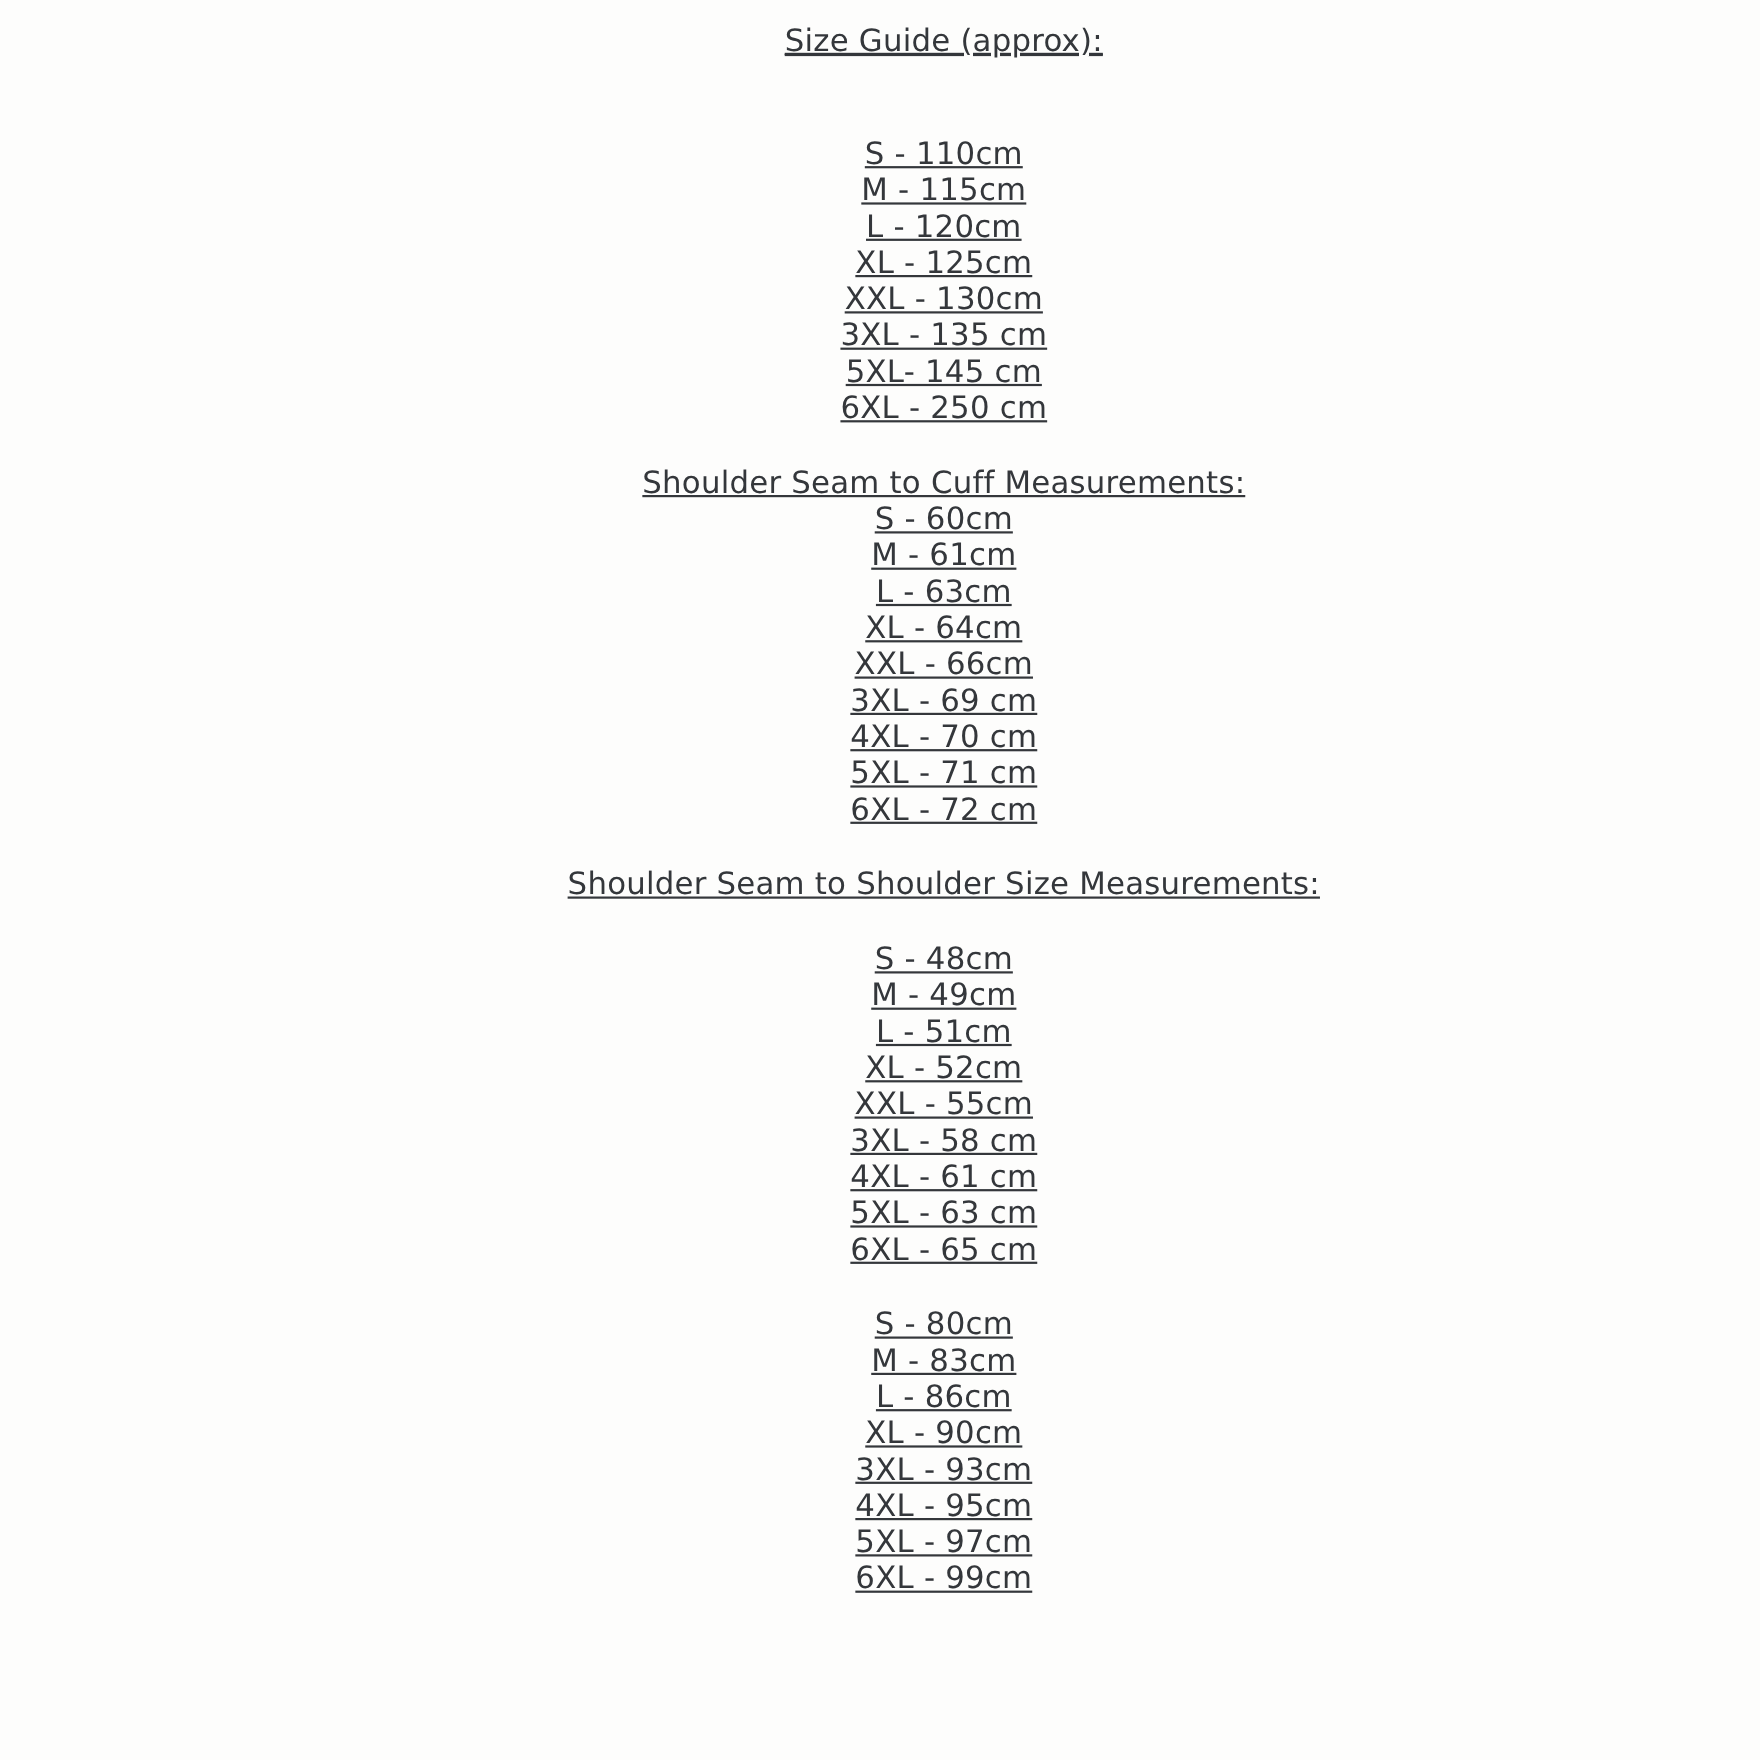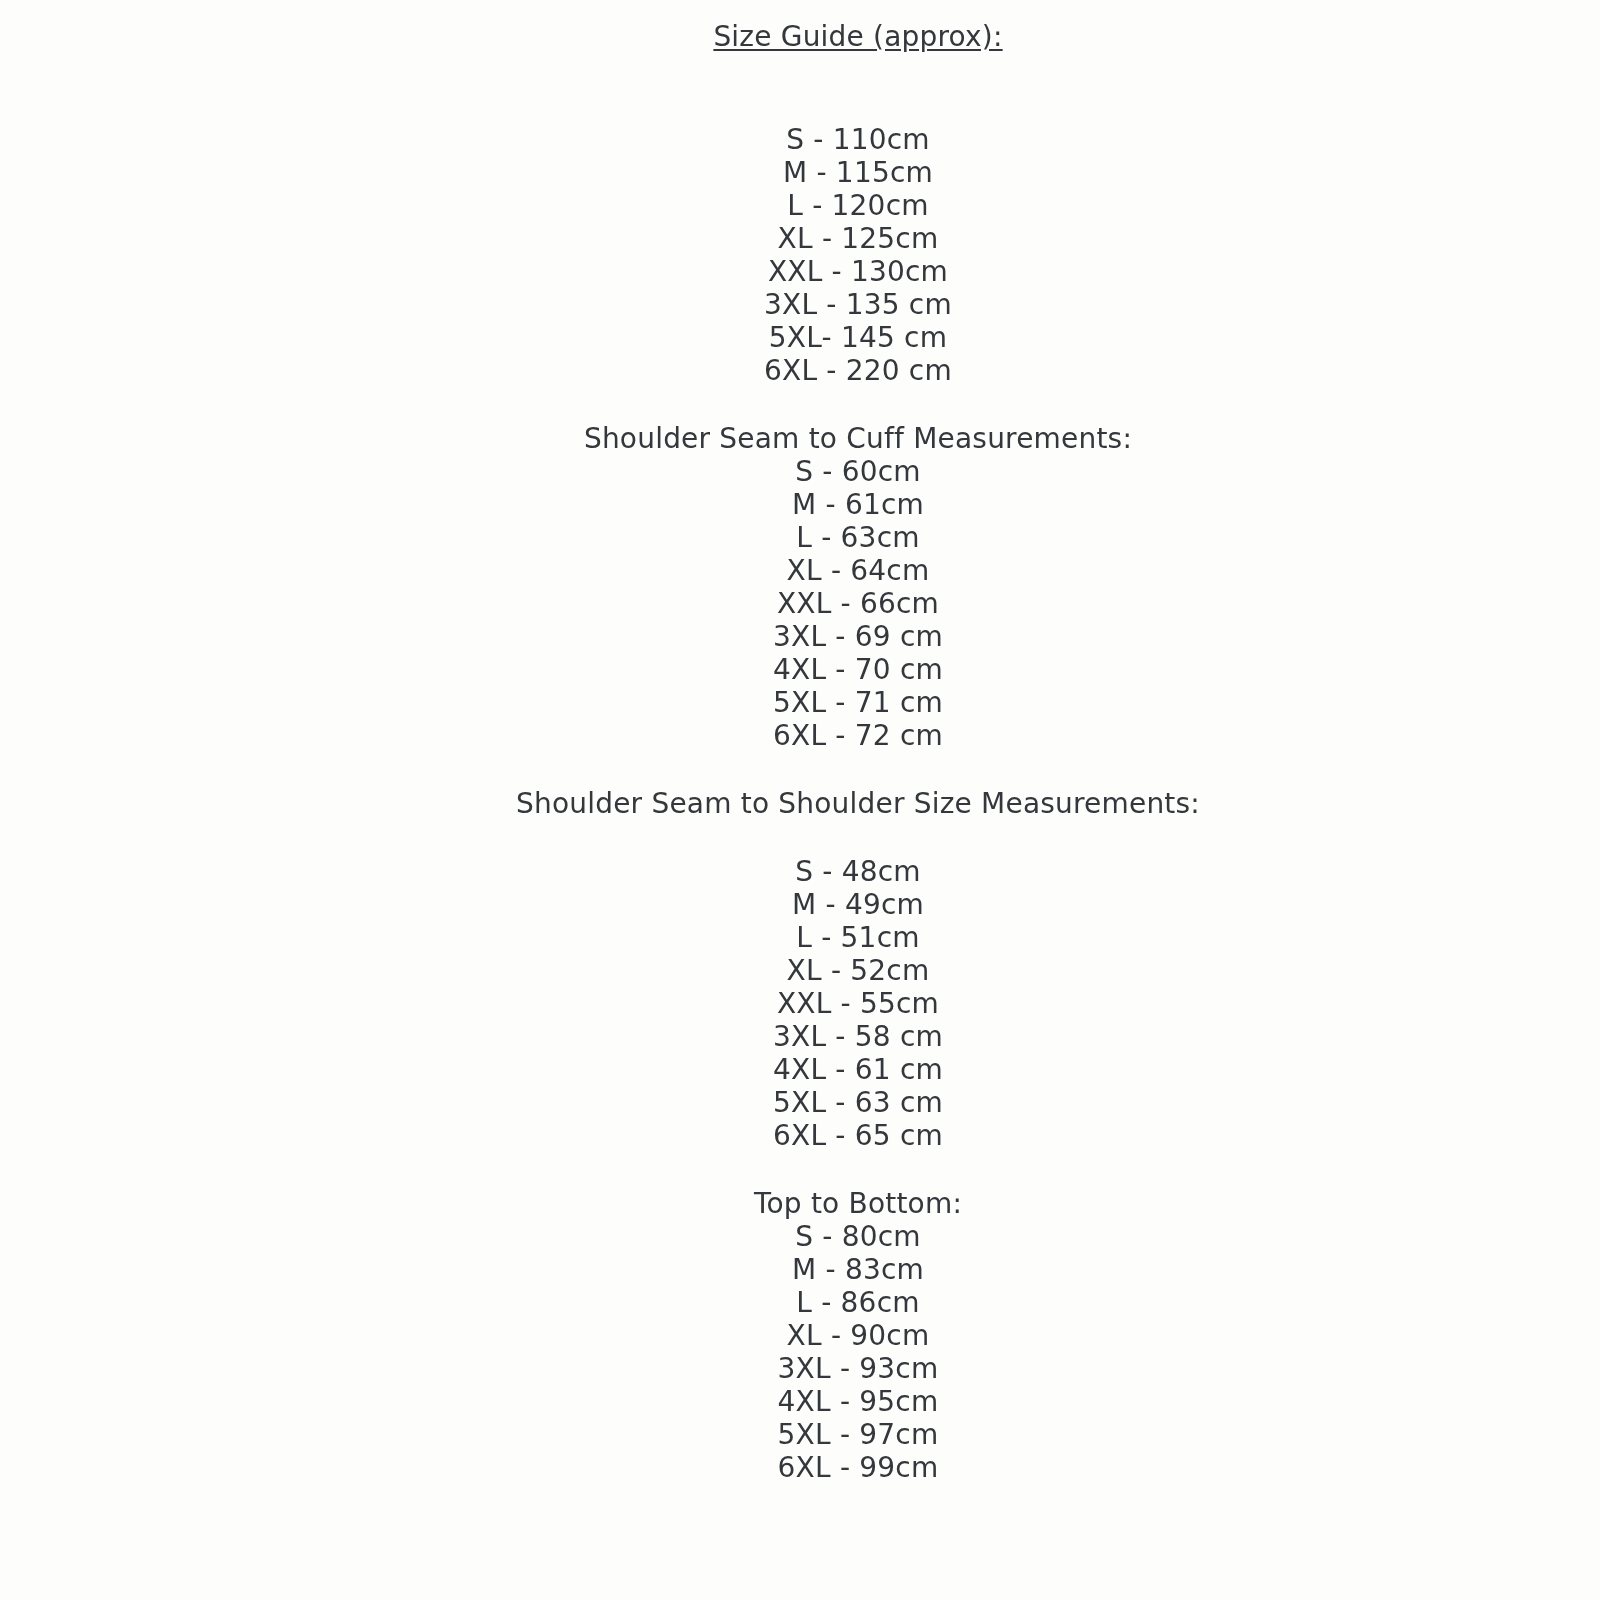--- a/index.html
+++ b/index.html
@@ -15,20 +15,21 @@
   .doc {
     box-sizing: border-box;
     width: 1600px;
     padding: 20px 0 0 116px; 
     font-family: "DejaVu Sans", "Liberation Sans", sans-serif;
     font-size: 28px;
     line-height: 33px;
     letter-spacing: 0.2px;
     color: #34373b;
     text-align: center;
+    text-decoration: underline;
   }
   .title {
     text-decoration: underline;
     text-underline-offset: 3px;
   }
   .gap {
     height: 35px;
   }
   .row, .heading, .title {
     white-space: pre;
@@ -43,21 +44,21 @@
   <div class="gap"></div>
 
   <div class="gap"></div>
   <div class="row">S - 110cm</div>
   <div class="row">M - 115cm</div>
   <div class="row">L - 120cm</div>
   <div class="row">XL - 125cm</div>
   <div class="row">XXL - 130cm</div>
   <div class="row">3XL - 135 cm</div>
   <div class="row">5XL- 145 cm</div>
-  <div class="row">6XL - 220 cm</div>
+  <div class="row">6XL - 250 cm</div>
   <div class="gap"></div>
 
   <div class="heading">Shoulder Seam to Cuff Measurements:</div>
   <div class="row">S - 60cm</div>
   <div class="row">M - 61cm</div>
   <div class="row">L - 63cm</div>
   <div class="row">XL - 64cm</div>
   <div class="row">XXL - 66cm</div>
   <div class="row">3XL - 69 cm</div>
   <div class="row">4XL - 70 cm</div>
@@ -71,21 +72,20 @@
   <div class="row">M - 49cm</div>
   <div class="row">L - 51cm</div>
   <div class="row">XL - 52cm</div>
   <div class="row">XXL - 55cm</div>
   <div class="row">3XL - 58 cm</div>
   <div class="row">4XL - 61 cm</div>
   <div class="row">5XL - 63 cm</div>
   <div class="row">6XL - 65 cm</div>
   <div class="gap"></div>
 
-  <div class="heading">Top to Bottom:</div>
   <div class="row">S - 80cm</div>
   <div class="row">M - 83cm</div>
   <div class="row">L - 86cm</div>
   <div class="row">XL - 90cm</div>
   <div class="row">3XL - 93cm</div>
   <div class="row">4XL - 95cm</div>
   <div class="row">5XL - 97cm</div>
   <div class="row">6XL - 99cm</div>
 
 </div>

